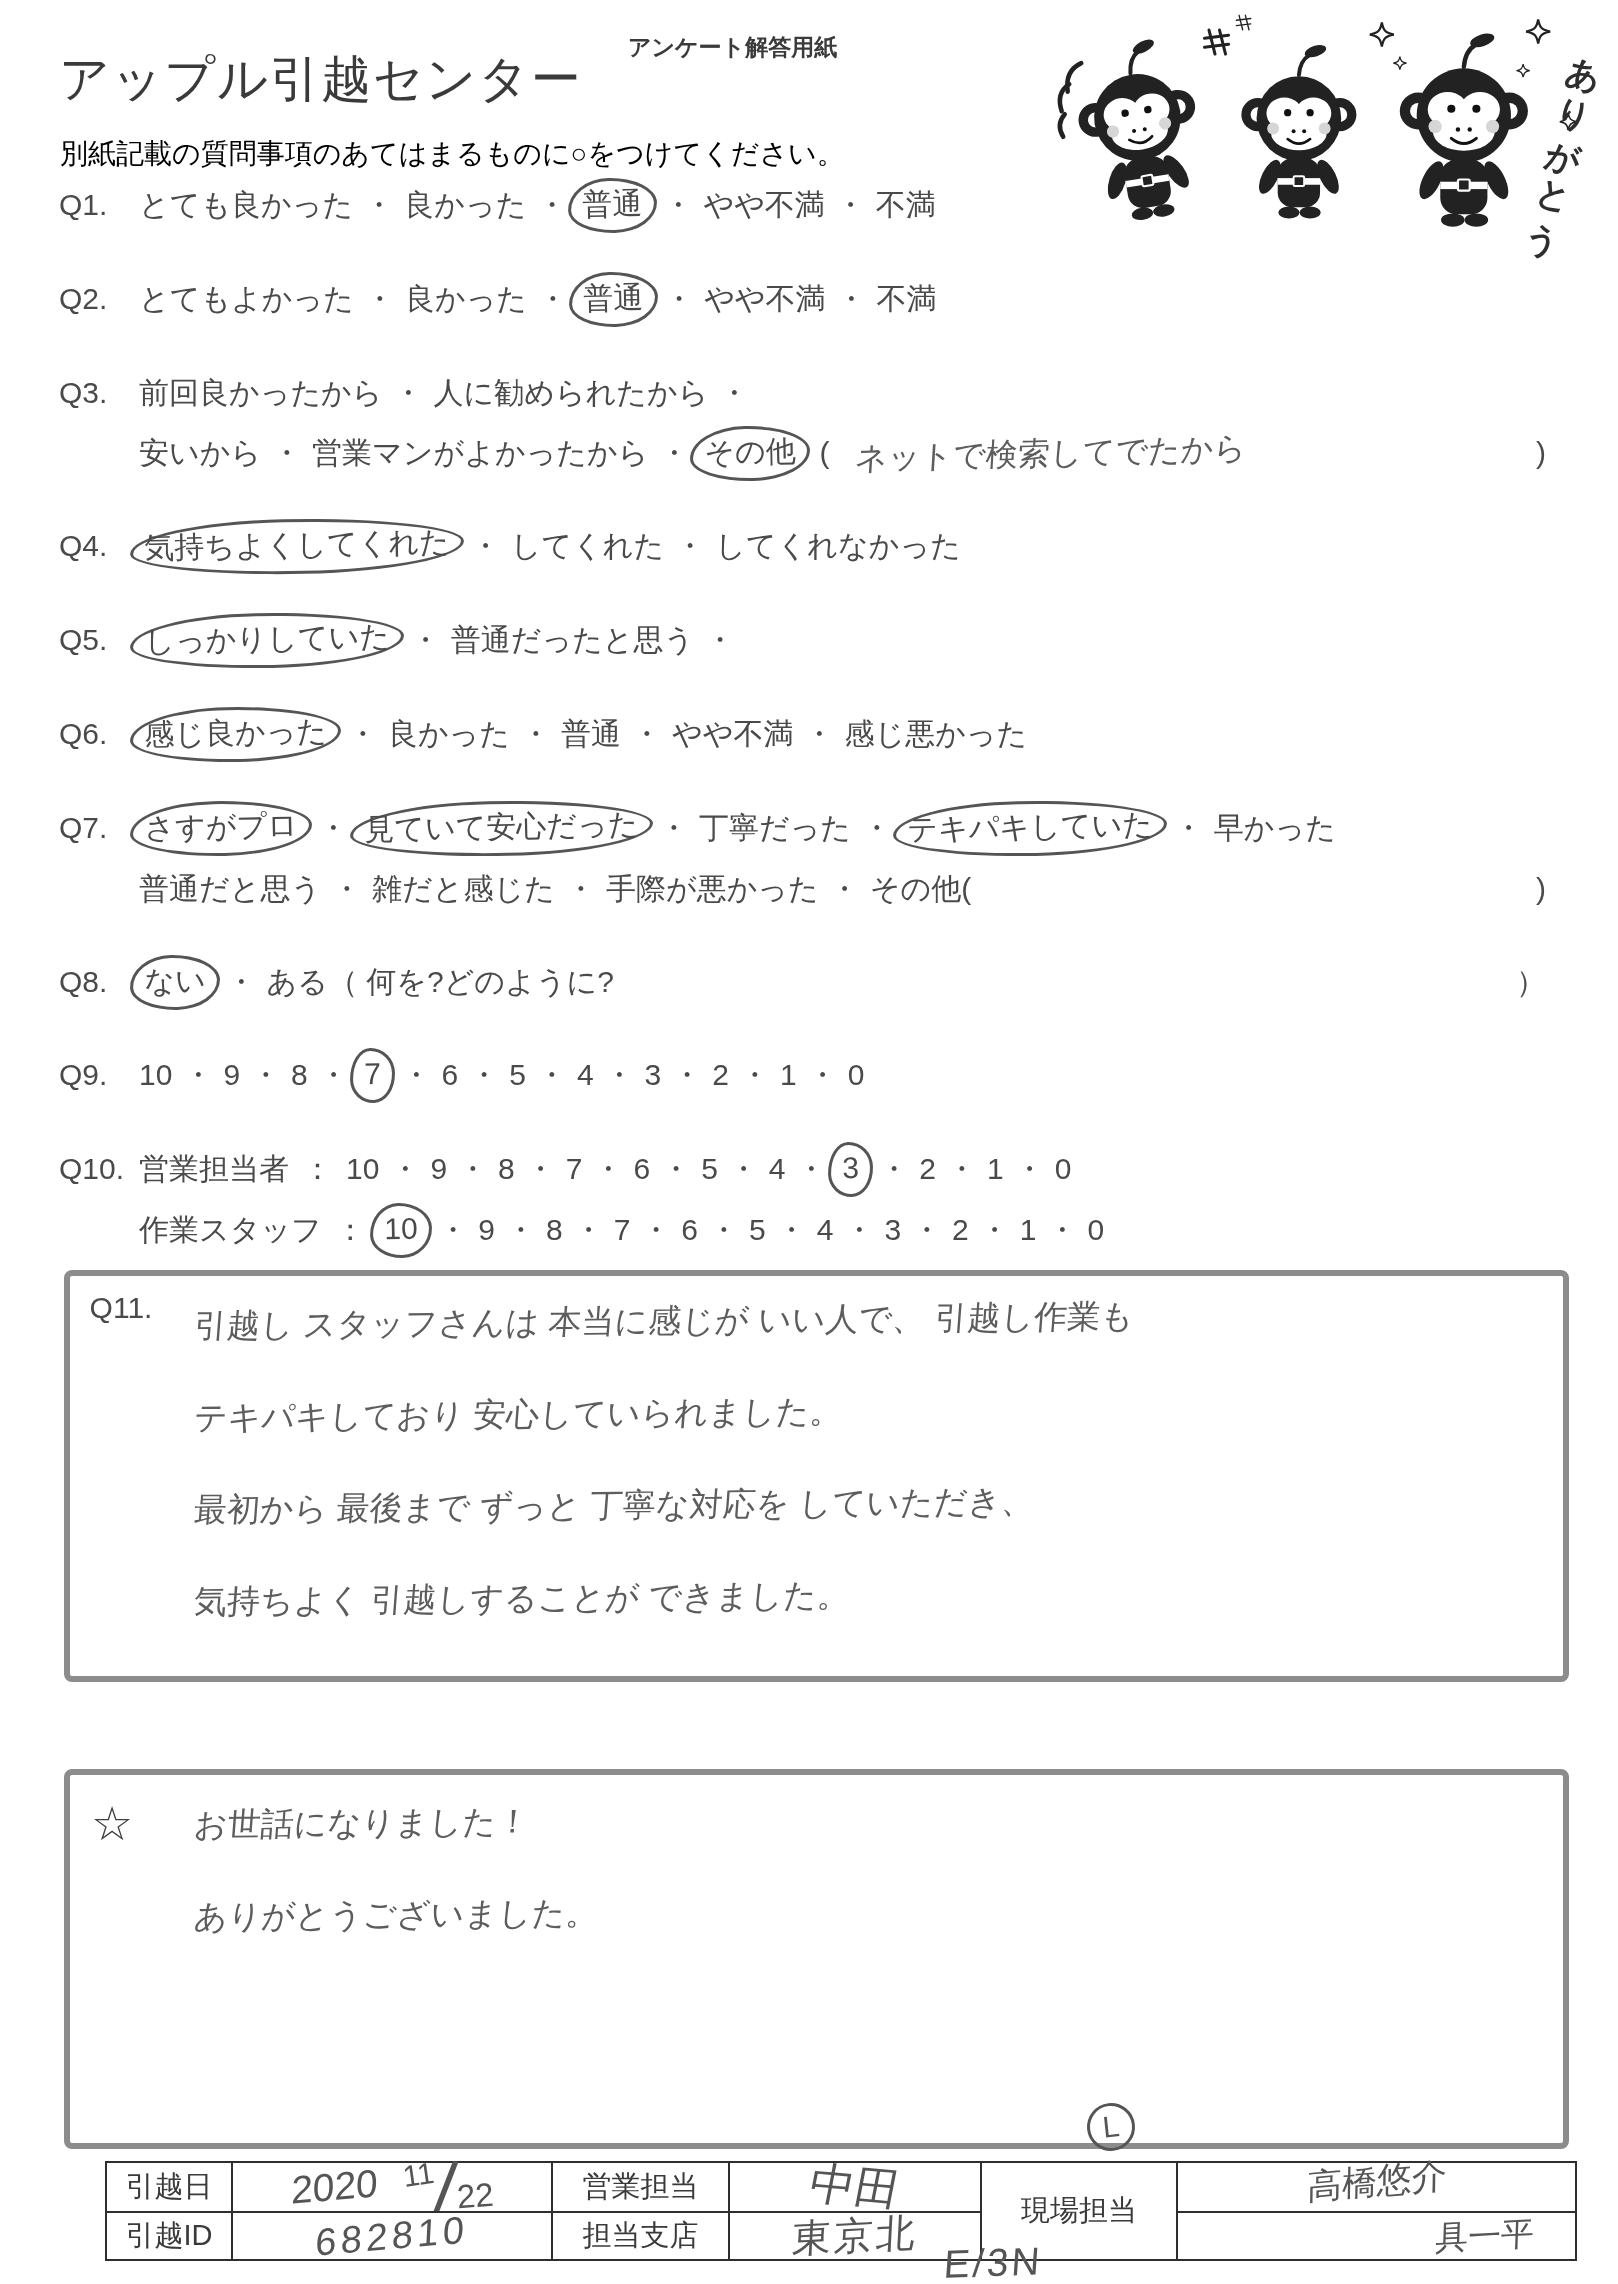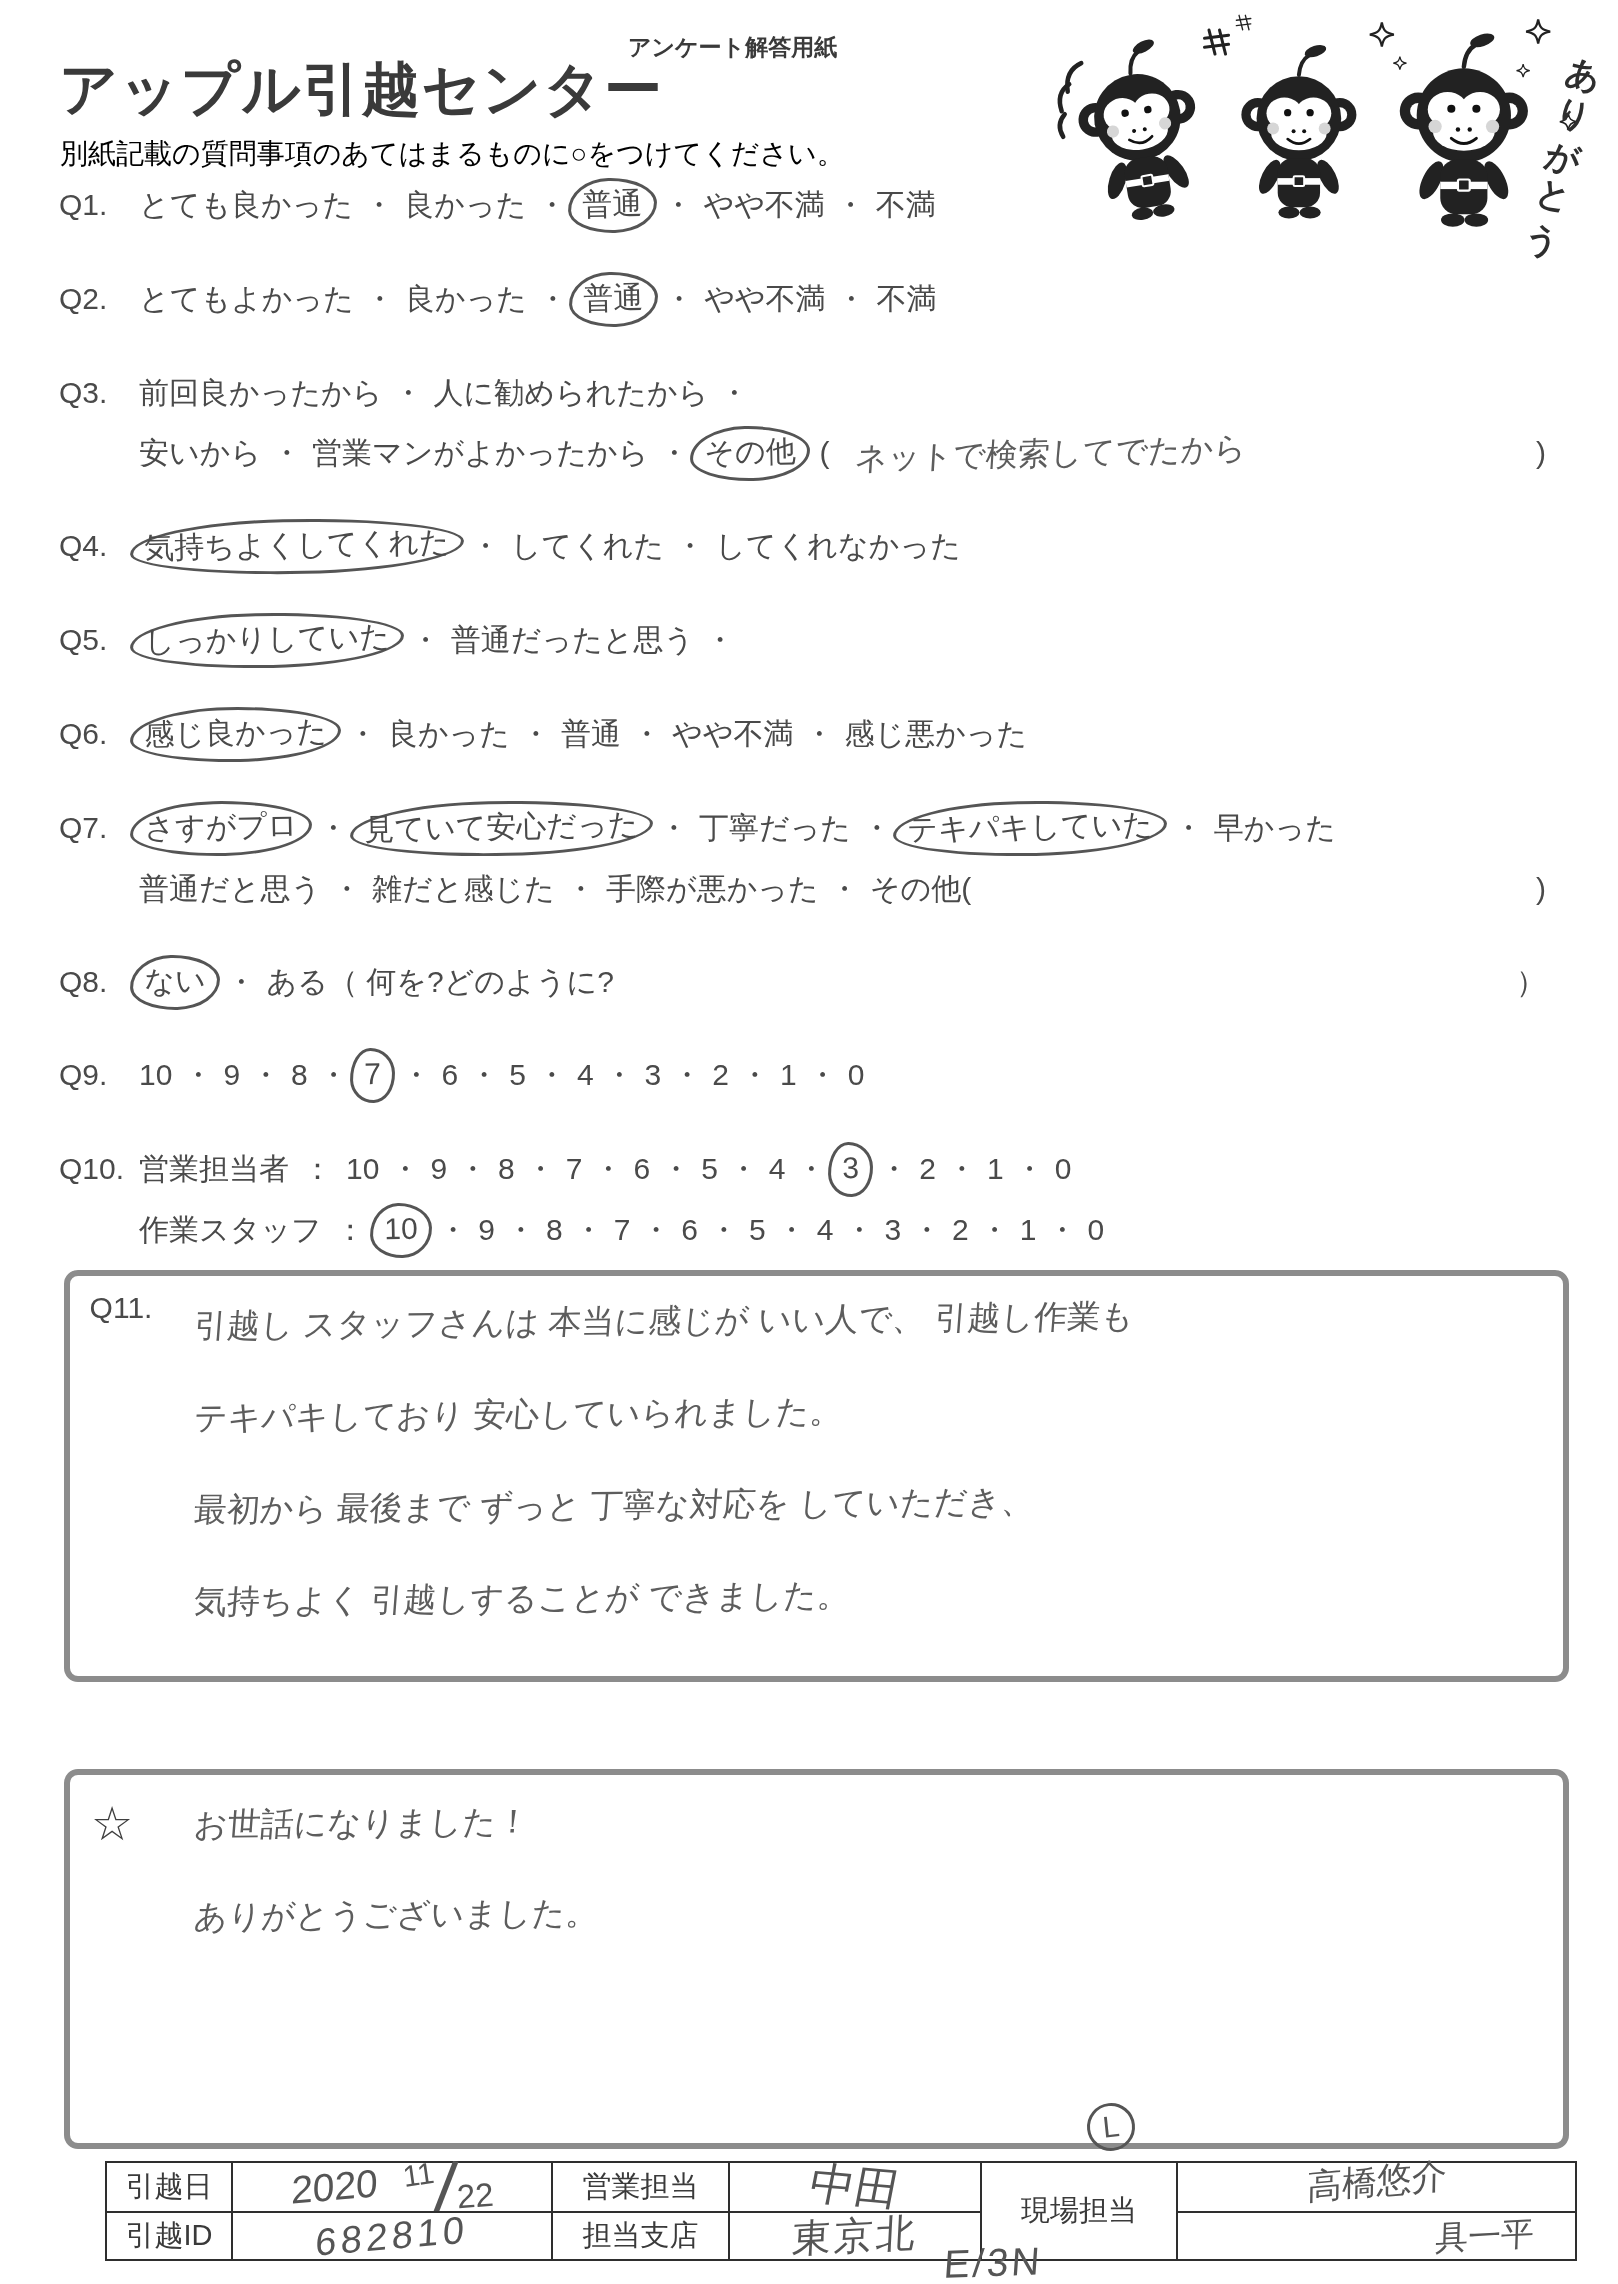--- a/index.html
+++ b/index.html
@@ -1,21 +1,21 @@
 <!DOCTYPE html>
 <html style="font-size:12px"><head>
 <meta charset="utf-8">
 <style>
   html,body { margin:0; padding:0; background:#e9e9e9; }
   .page {
     position:relative; width:1618px; height:2284px; background:#ffffff;
     font-family:"Liberation Sans", sans-serif; color:#444; overflow:hidden;
   }
   
-  .title { position:absolute; left:59px; top:12px; font-size:58px; font-weight:700;
+  .title { position:absolute; left:59px; top:12px; font-size:50px; font-weight:400;
            color:#3a3a3a; letter-spacing:1.5px; }
   .subtitle { position:absolute; left:628px; top:32px; font-size:23px; font-weight:700; color:#3a3a3a; }
   .instruction { position:absolute; left:60px; top:107px; font-size:28px; color:#000000; }
   
   .monkeys { position:absolute; left:1042px; top:9px; width:579px; height:248px; }
   .thanks { position:absolute; left:503px; top:22.6px; writing-mode:vertical-rl;
             font-size:34px; font-weight:700; color:#2e2e2e; letter-spacing:3.8px;
             transform:rotate(14deg); }
   
   .questions { position:absolute; left:59px; top:184px; width:1514px; }
@@ -25,21 +25,21 @@
   .line { display:flex; align-items:flex-start; line-height:42px; }
   .line + .line { margin-top:18px; }
   .seg { font-size:30px; color:#4a4a4a; margin-right:13.5px; white-space:pre; }
   .sep { margin:0 10.5px 0 -3px; }
   .circled { border:3px solid #555; border-radius:46% 54% 48% 52% / 58% 46% 54% 42%;
              padding:2.3px 11.3px 4.5px; margin:-6px 9px -6px -9px; transform:rotate(-1.2deg); }
   .hand { font-size:32px; color:#5d5d5d; transform:rotate(-1.5deg) skewX(-5deg); margin-left:12px; }
   .right { margin-left:auto; margin-right:27px; }
   
   .comment-box { position:absolute; left:64px; width:1505px; border:6.8px solid #8c8c8c;
-                 border-radius:14px; background:#fff; box-sizing:border-box; }
+                 border-radius:8px; background:#fff; box-sizing:border-box; }
   #q11-box { top:1270px; height:412px; }
   #star-box { top:1769px; height:380px; }
   .box-id { position:absolute; left:19.6px; top:15px; font-size:30px; color:#4a4a4a; }
   .box-lines { position:absolute; left:124px; top:21px; right:30px; }
   .hand-line { font-size:33px; color:#5d5d5d; margin-bottom:47px;
                transform:rotate(-0.6deg) skewX(-5deg); white-space:pre; }
   .star-glyph { position:absolute; left:21px; top:21px; font-size:47px; color:#3f3f3f; }
   
   .footer-table { position:absolute; left:105px; top:2161px; display:grid;
                   grid-template-columns:124px 320px 177px 252px 196px 399px;

